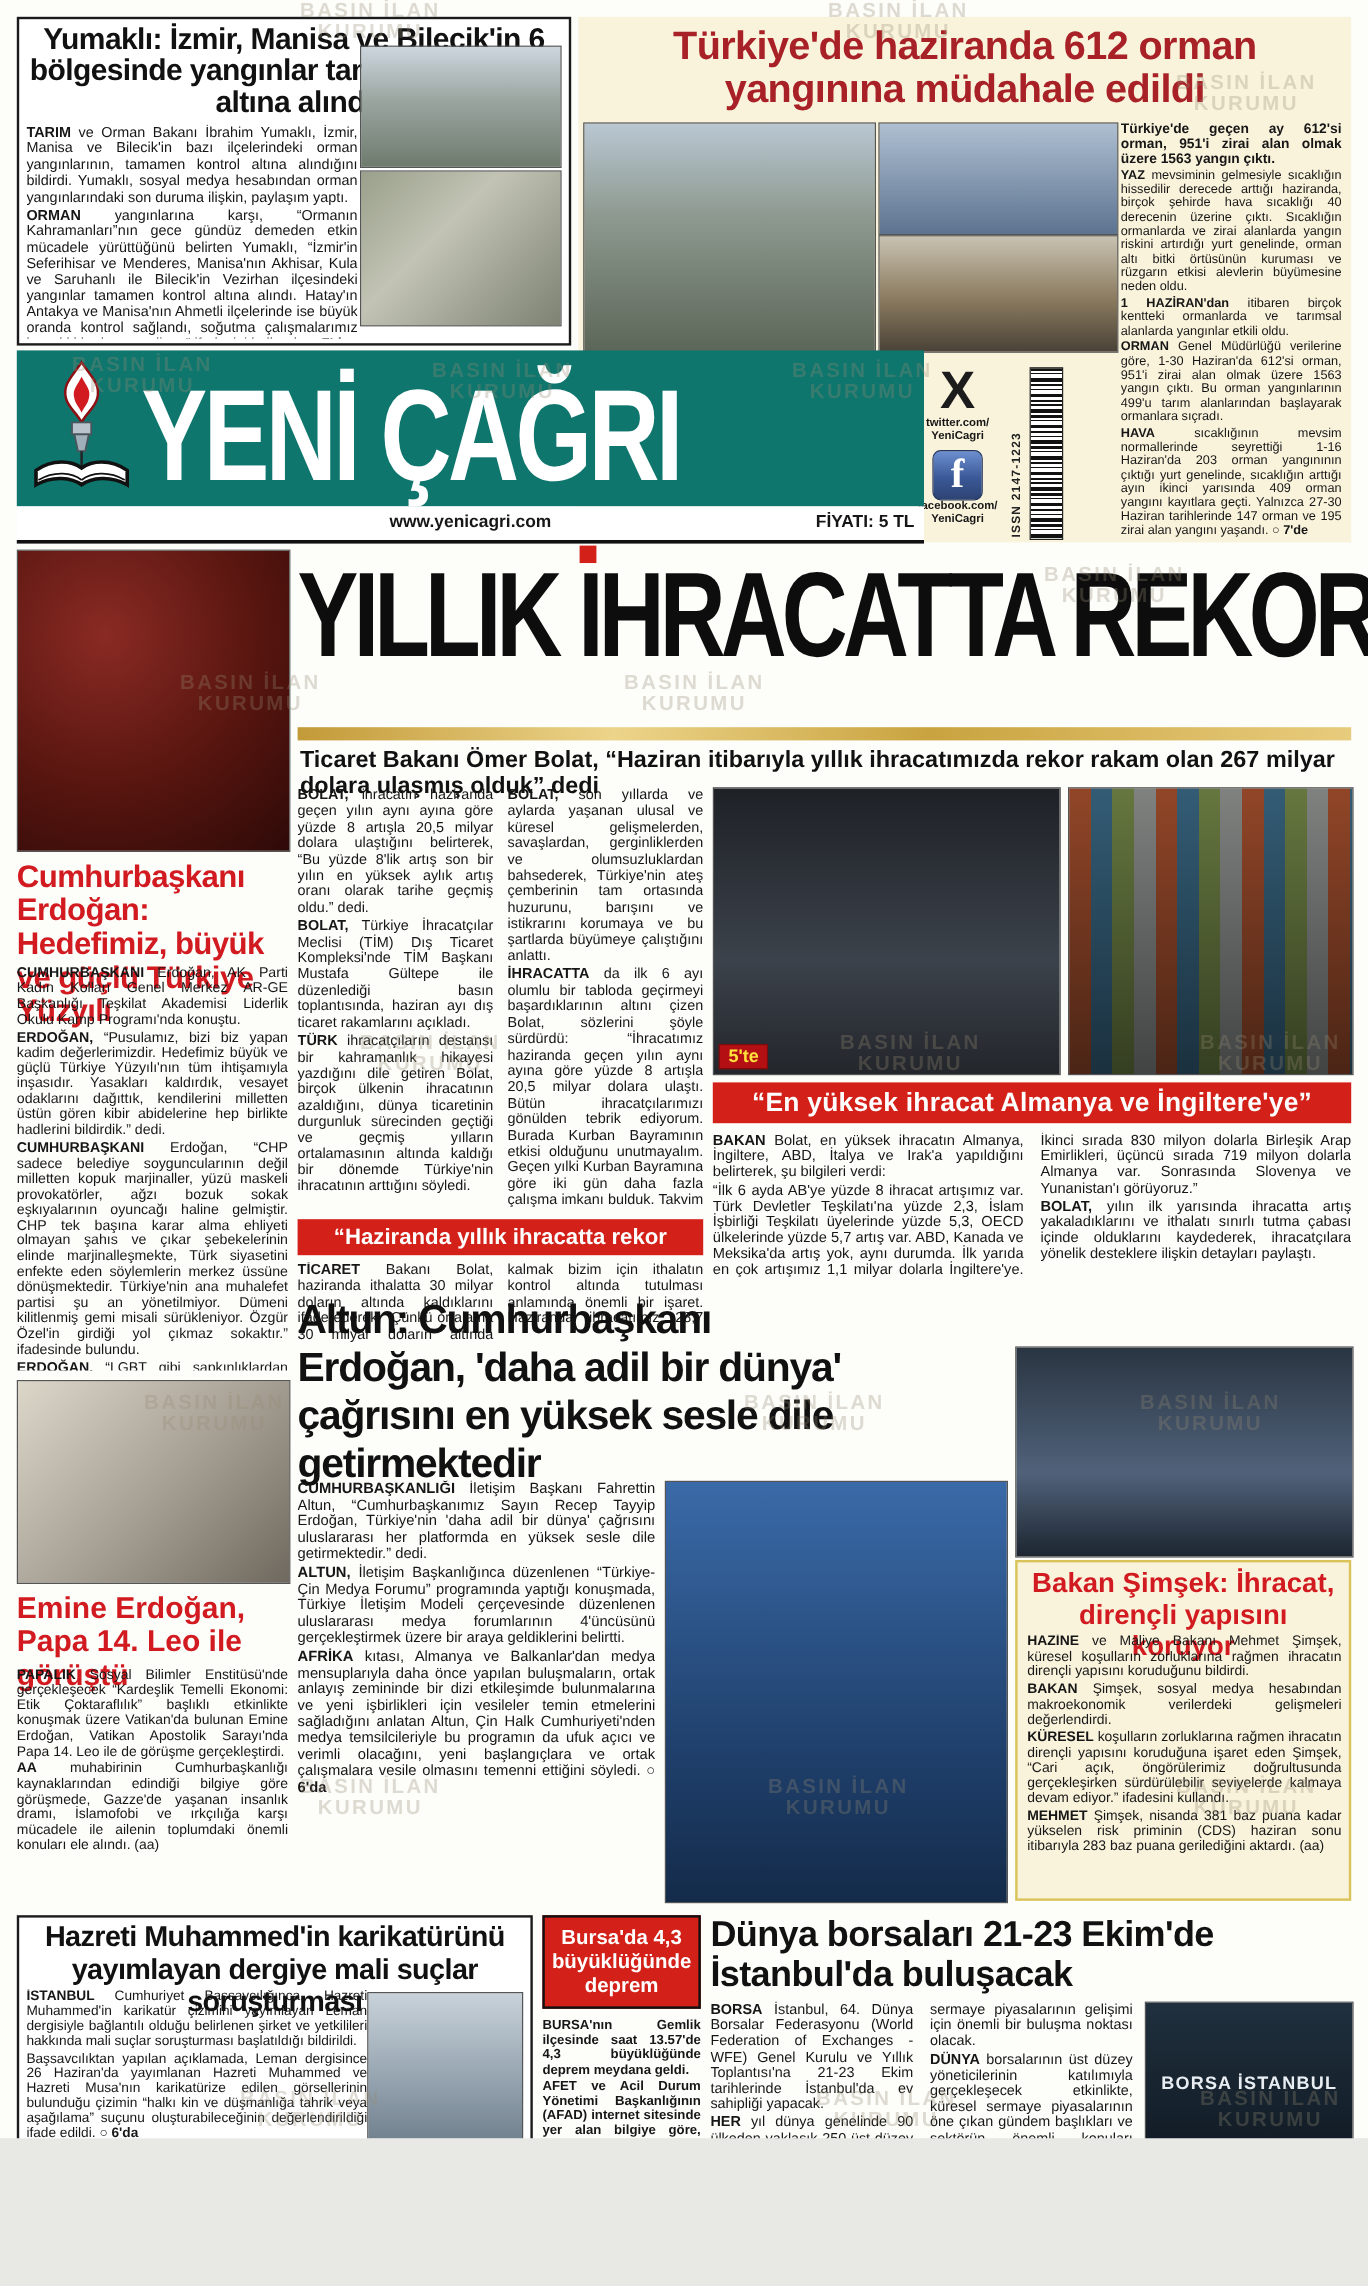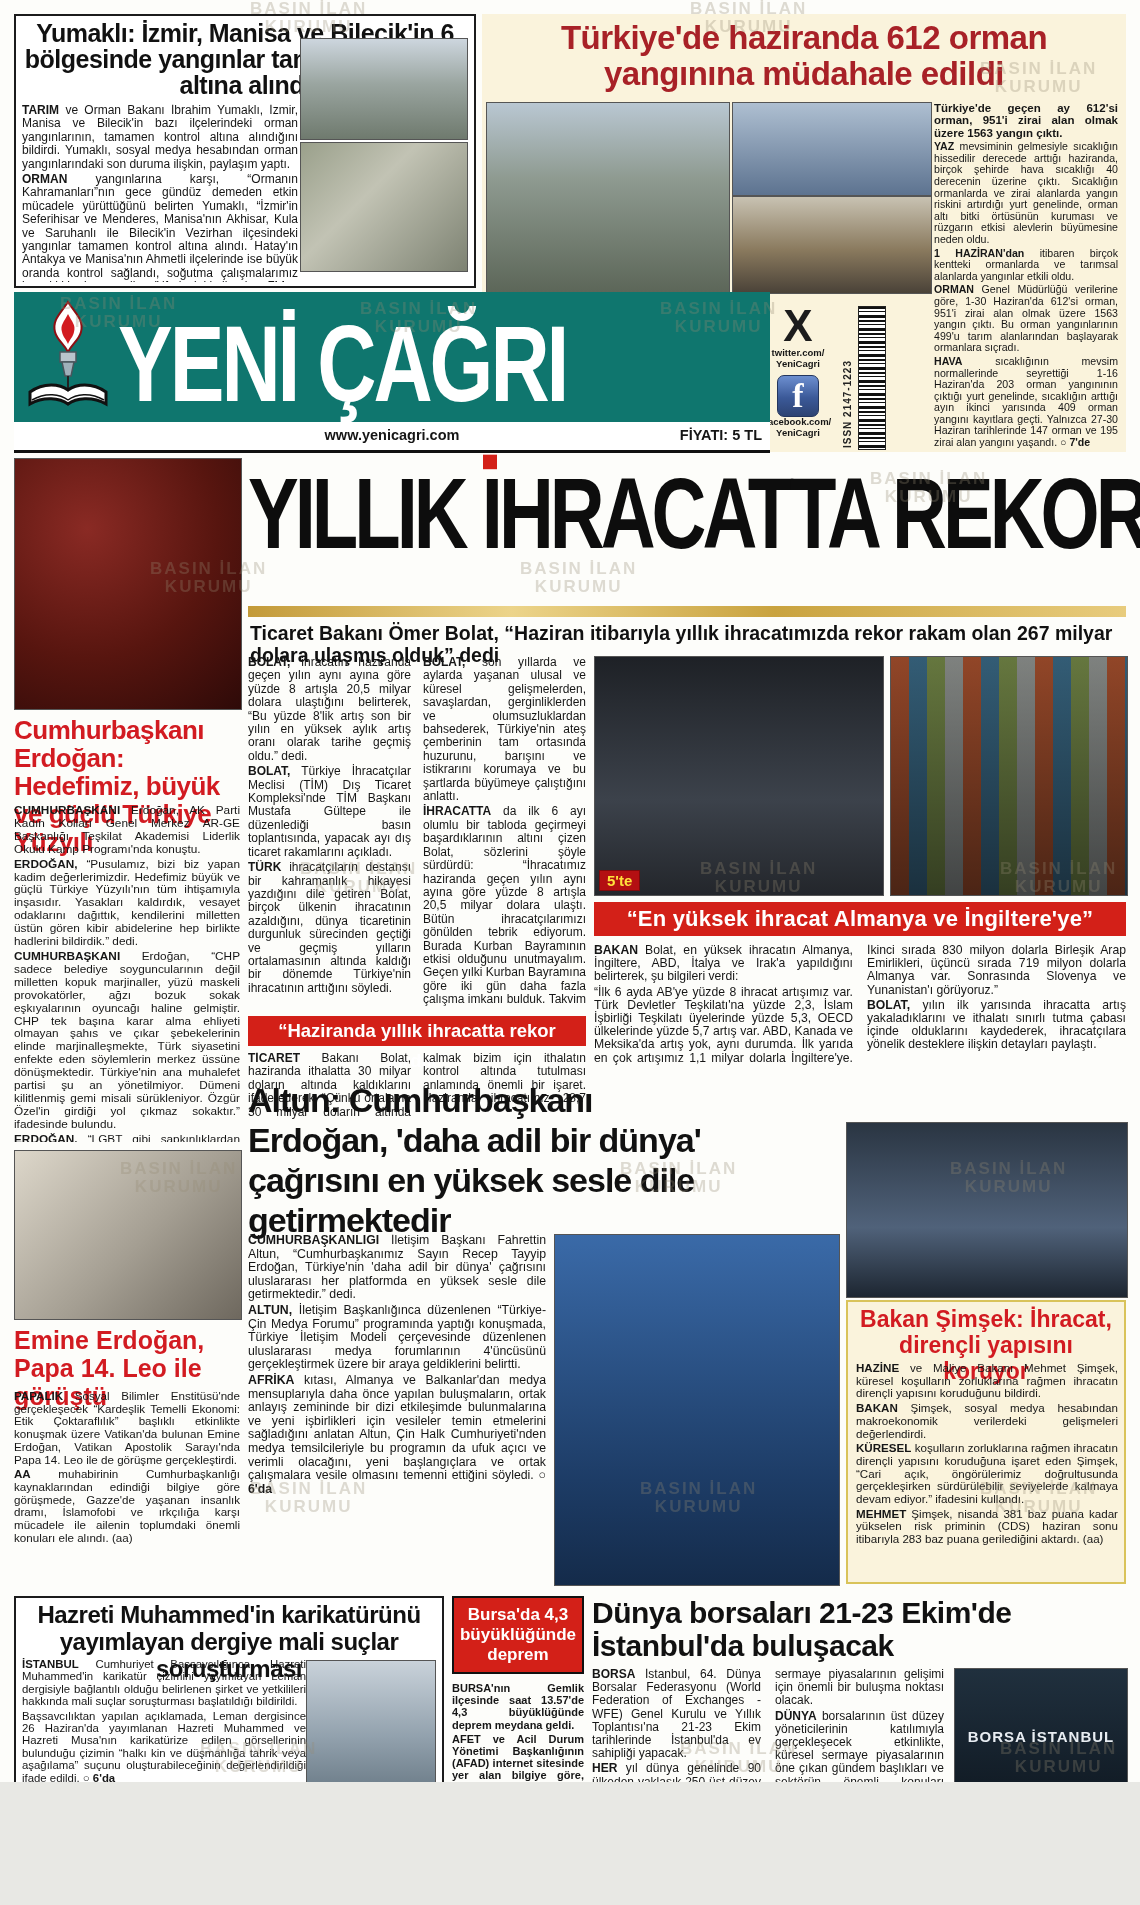--- a/index.html
+++ b/index.html
@@ -199,21 +199,21 @@
   <div class="abs hl-red" style="left:14px;top:716px;width:228px;font-size:26px;line-height:28px;letter-spacing:-.5px;">Cumhurbaşkanı Erdoğan: Hedefimiz, büyük ve güçlü Türkiye Yüzyılı</div>
   <div class="abs jtext" style="left:14px;top:804px;width:226px;height:338px;font-size:11.8px;line-height:12.9px;">
     <p><b class="lead">CUMHURBAŞKANI</b> <span>Erdoğan, AK Parti Kadın Kolları Genel Merkez AR-GE Başkanlığı Teşkilat Akademisi Liderlik Okulu Kamp Programı'nda konuştu.</span></p>
     <p><b class="lead">ERDOĞAN,</b> <span>“Pusulamız, bizi biz yapan kadim değerlerimizdir. Hedefimiz büyük ve güçlü Türkiye Yüzyılı'nın tüm ihtişamıyla inşasıdır. Yasakları kaldırdık, vesayet odaklarını dağıttık, kendilerini milletten üstün gören kibir abidelerine hep birlikte hadlerini bildirdik.” dedi.</span></p>
     <p><b class="lead">CUMHURBAŞKANI</b> <span>Erdoğan, “CHP sadece belediye soyguncularının değil milletten kopuk marjinaller, yüzü maskeli provokatörler, ağzı bozuk sokak eşkıyalarının oyuncağı haline gelmiştir. CHP tek başına karar alma ehliyeti olmayan şahıs ve çıkar şebekelerinin elinde marjinalleşmekte, Türk siyasetini enfekte eden söylemlerin merkez üssüne dönüşmektedir. Türkiye'nin ana muhalefet partisi şu an yönetilmiyor. Dümeni kilitlenmiş gemi misali sürükleniyor. Özgür Özel'in girdiği yol çıkmaz sokaktır.” ifadesinde bulundu.</span></p>
     <p><b class="lead">ERDOĞAN,</b> <span>“LGBT gibi sapkınlıklardan sanal bağımlılık tuzaklarına, cinsiyetsizleştirme politikalarından kültür emperyalizmine her gün yeni bir cephede mücadele veriyoruz.” dedi. (aa)</span></p>
   </div>
 
   <div class="abs jtext" style="left:248px;top:656px;width:338px;height:352px;column-count:2;column-gap:12px;">
     <p><b class="lead">BOLAT,</b> <span>ihracatın haziranda geçen yılın aynı ayına göre yüzde 8 artışla 20,5 milyar dolara ulaştığını belirterek, “Bu yüzde 8'lik artış son bir yılın en yüksek aylık artış oranı olarak tarihe geçmiş oldu.” dedi.</span></p>
-    <p><b class="lead">BOLAT,</b> <span>Türkiye İhracatçılar Meclisi (TİM) Dış Ticaret Kompleksi'nde TİM Başkanı Mustafa Gültepe ile düzenlediği basın toplantısında, yapacak ayı dış ticaret rakamlarını açıkladı.</span></p>
+    <p><b class="lead">BOLAT,</b> <span>Türkiye İhracatçılar Meclisi (TİM) Dış Ticaret Kompleksi'nde TİM Başkanı Mustafa Gültepe ile düzenlediği basın toplantısında, haziran ayı dış ticaret rakamlarını açıkladı.</span></p>
     <p><b class="lead">TÜRK</b> <span>ihracatçıların destansı bir kahramanlık hikayesi yazdığını dile getiren Bolat, birçok ülkenin ihracatının azaldığını, dünya ticaretinin durgunluk sürecinden geçtiği ve geçmiş yılların ortalamasının altında kaldığı bir dönemde Türkiye'nin ihracatının arttığını söyledi.</span></p>
     <p><b class="lead">BOLAT,</b> <span>son yıllarda ve aylarda yaşanan ulusal ve küresel gelişmelerden, savaşlardan, gerginliklerden ve olumsuzluklardan bahsederek, Türkiye'nin ateş çemberinin tam ortasında huzurunu, barışını ve istikrarını korumaya ve bu şartlarda büyümeye çalıştığını anlattı.</span></p>
     <p><b class="lead">İHRACATTA</b> <span>da ilk 6 ayı olumlu bir tabloda geçirmeyi başardıklarının altını çizen Bolat, sözlerini şöyle sürdürdü: “İhracatımız haziranda geçen yılın aynı ayına göre yüzde 8 artışla 20,5 milyar dolara ulaştı. Bütün ihracatçılarımızı gönülden tebrik ediyorum. Burada Kurban Bayramının etkisi olduğunu unutmayalım. Geçen yılki Kurban Bayramına göre iki gün daha fazla çalışma imkanı bulduk. Takvim etkisinin de bunda olumlu etki yaptığını söylemem lazım. 6 ayın 5'inde aylık ihracatımızda artış var. İhracatımızı ay ay biriktirerek gayret ediyoruz. Sevindirici olan bu yüzde 8'lik artış son bir yılın en yüksek aylık artış oranı olarak tarihe geçmiş oldu. Takvim etkisi olarak 900 milyon dolar, parite etkisi olarak 100 milyon dolar olmak üzere toplamda 1 milyar dolar lehimize takvim etkisi olduğunu söylemeliyiz.”</span></p>
   </div>
 
   <div class="photo" style="left:594px;top:656px;width:288px;height:238px;background:linear-gradient(180deg,#1e2126,#3c424b 60%,#23262b);">
     <span class="tag5te">5'te</span>
   </div>
   <div class="photo" style="left:890px;top:656px;width:236px;height:238px;background:repeating-linear-gradient(90deg,#b3542f 0 18px,#3f6f8a 18px 36px,#7d8f4a 36px 54px,#9c9c96 54px 72px),linear-gradient(180deg,#cfd4d8,#6b6f73);background-blend-mode:multiply;"></div>
 

